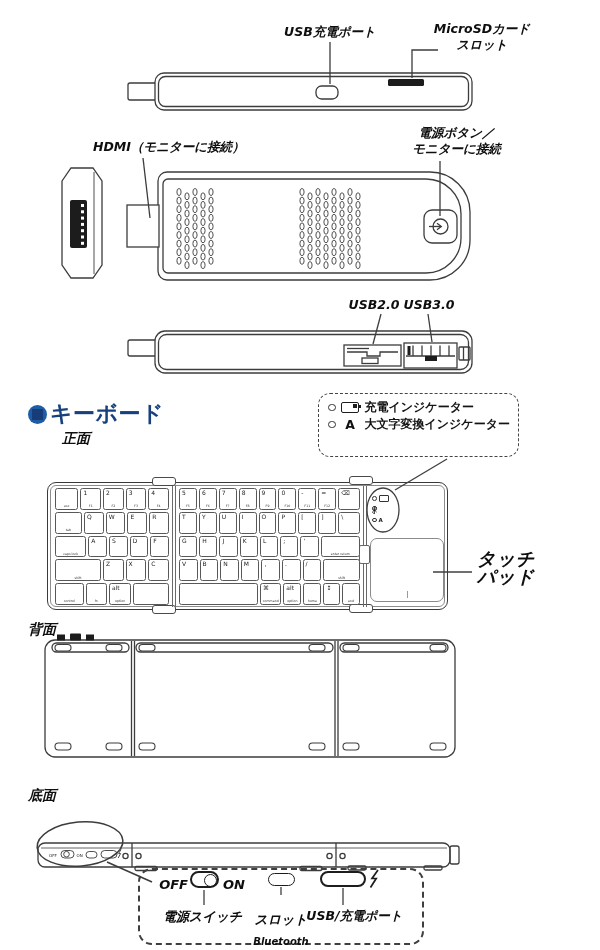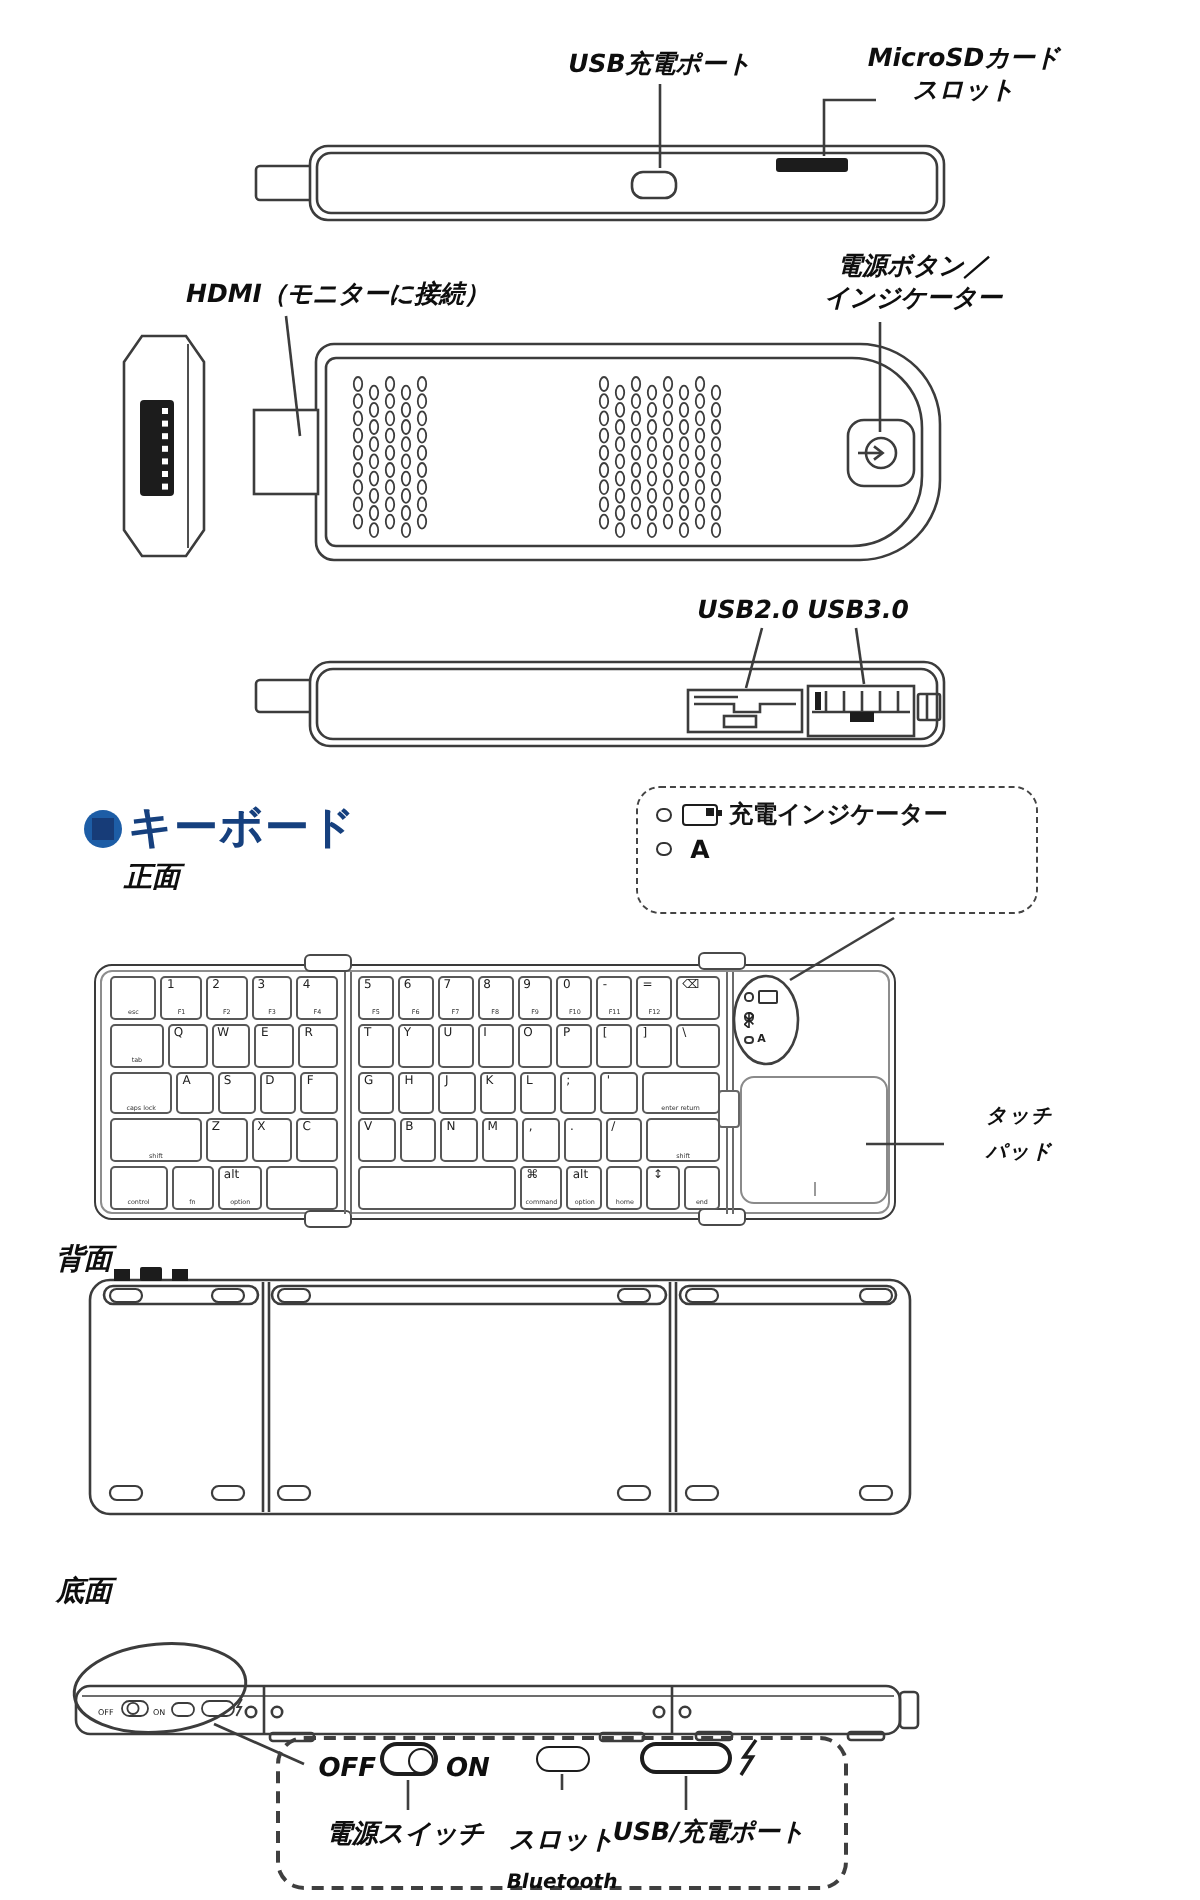--- a/index.html
+++ b/index.html
@@ -298,43 +298,44 @@
       <text x="76.5" y="857.3" font-size="4" fill="#222" stroke="none">ON</text>
       <ellipse cx="80" cy="844" rx="43" ry="22" transform="rotate(-5 80 844)" stroke-width="1.5"></ellipse>
       <line x1="107" y1="862" x2="152" y2="882" stroke-width="1.4"></line>
     </g>
   </svg>
 
 
   <div class="lbl ctr" style="left:268px;top:24px;width:124px;font-size:12.5px;">USB充電ポート</div>
   <div class="lbl ctr" style="left:424px;top:21px;width:116px;font-size:12.5px;line-height:16px;"><span>MicroSDカード</span><br><span>スロット</span></div>
   <div class="lbl" style="left:93px;top:139px;font-size:12.5px;">HDMI（モニターに接続）</div>
-  <div class="lbl ctr" style="left:393px;top:125px;width:127px;font-size:12.5px;line-height:16px;"><span>電源ボタン／</span><br><span>インジケーター</span></div>
+  <div class="lbl ctr" style="left:393px;top:125px;width:127px;font-size:12.5px;line-height:16px;"><span>電源ボタン／</span><br><span>モニターに接続</span></div>
   <div class="lbl ctr" style="left:345px;top:297px;width:58px;font-size:12.5px;">USB2.0</div>
   <div class="lbl ctr" style="left:400px;top:297px;width:58px;font-size:12.5px;">USB3.0</div>
 
-  <div class="title" style="left:42px;top:399px;text-align:center;">
+  <div class="title" style="left:28px;top:399px;text-align:center;">
     <span class="bullet"></span>
     <span class="title-text">キーボード</span>
   </div>
   <div class="lbl" style="left:62px;top:430px;font-size:14px;">正面</div>
 
   <div class="legend">
     <div class="legend-row">
       <span class="led-dot"></span>
       <span class="legend-ic">
           <span class="batt"></span>
         </span>
       <span class="legend-label">充電インジケーター</span>
     </div>
     <div class="legend-row">
       <span class="led-dot"></span>
       <span class="legend-ic">
           <span class="legend-a">A</span>
         </span>
+      <span class="legend-label">大文字変換インジケーター</span>
     </div>
   </div>
 
   <div class="kb-body">
       <div class="kb-inner"></div>
     </div>
   <div class="tab" style="left:152px;top:477px;"></div>
   <div class="tab" style="left:349px;top:476px;"></div>
   <div class="tab" style="left:152px;top:605px;"></div>
   <div class="tab" style="left:349px;top:604px;"></div>
@@ -577,21 +578,21 @@
     <span class="dot-mini"></span>
     <svg width="5" height="8" viewBox="0 0 5 8">
         <path d="M2.5,0 L4.7,1.8 L0.3,6.2 L2.5,8 L2.5,0 M0.3,1.8 L4.7,6.2" stroke="#222" stroke-width="0.8" fill="none"></path>
       </svg>
   </div>
   <div class="ind-row" style="left:372px;top:517px;">
     <span class="dot-mini"></span>
       <span class="cap-mini">A</span>
   </div>
 
-  <div class="lbl" style="left:493px;top:550px;font-size:10px;line-height:17.5px;letter-spacing:1px;"><span>タッチ</span><br><span>パッド</span></div>
+  <div class="lbl" style="left:477px;top:550px;font-size:18px;line-height:17.5px;letter-spacing:1px;"><span>タッチ</span><br><span>パッド</span></div>
 
   <div class="lbl" style="left:28px;top:621px;font-size:14px;">背面</div>
   <div class="lbl" style="left:28px;top:787px;font-size:14px;">底面</div>
 
   <div class="detailbox"></div>
   <div class="lbl" style="left:150px;top:877px;width:38px;text-align:right;font-size:13px;">OFF</div>
   <div class="toggle">
       <span class="knob"></span>
     </div>
   <div class="lbl" style="left:223px;top:877px;font-size:13px;">ON</div>

